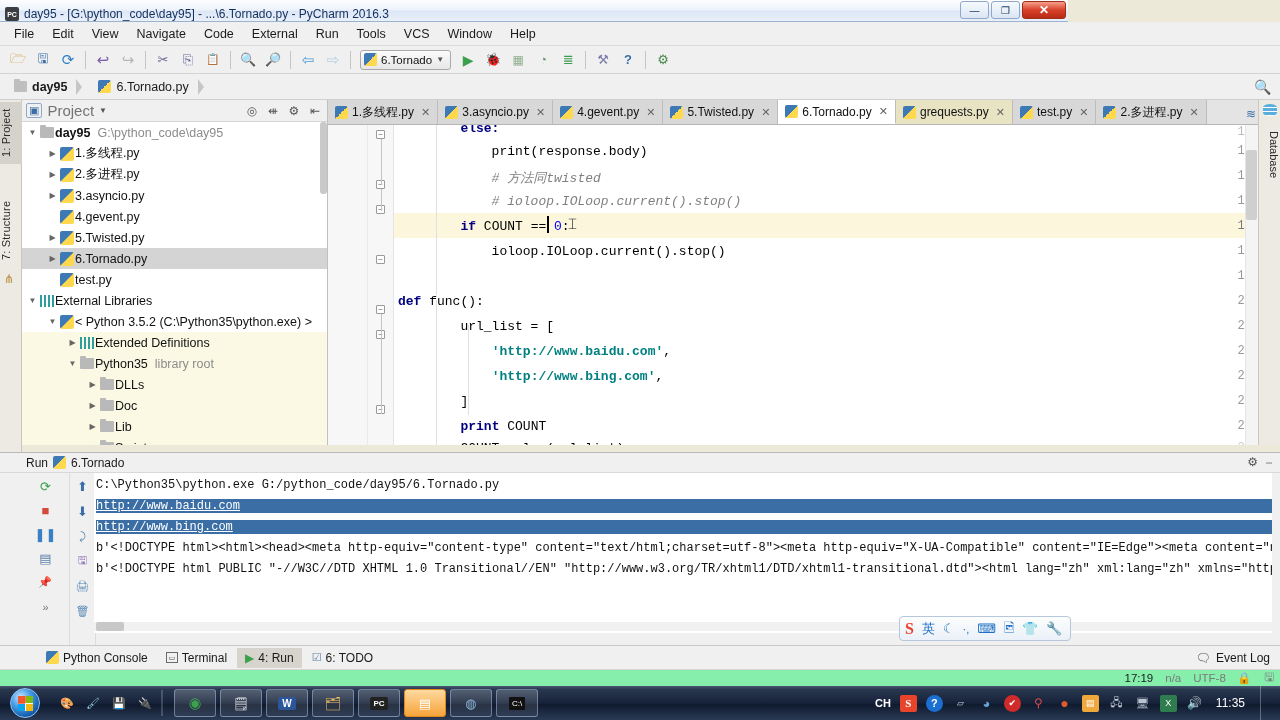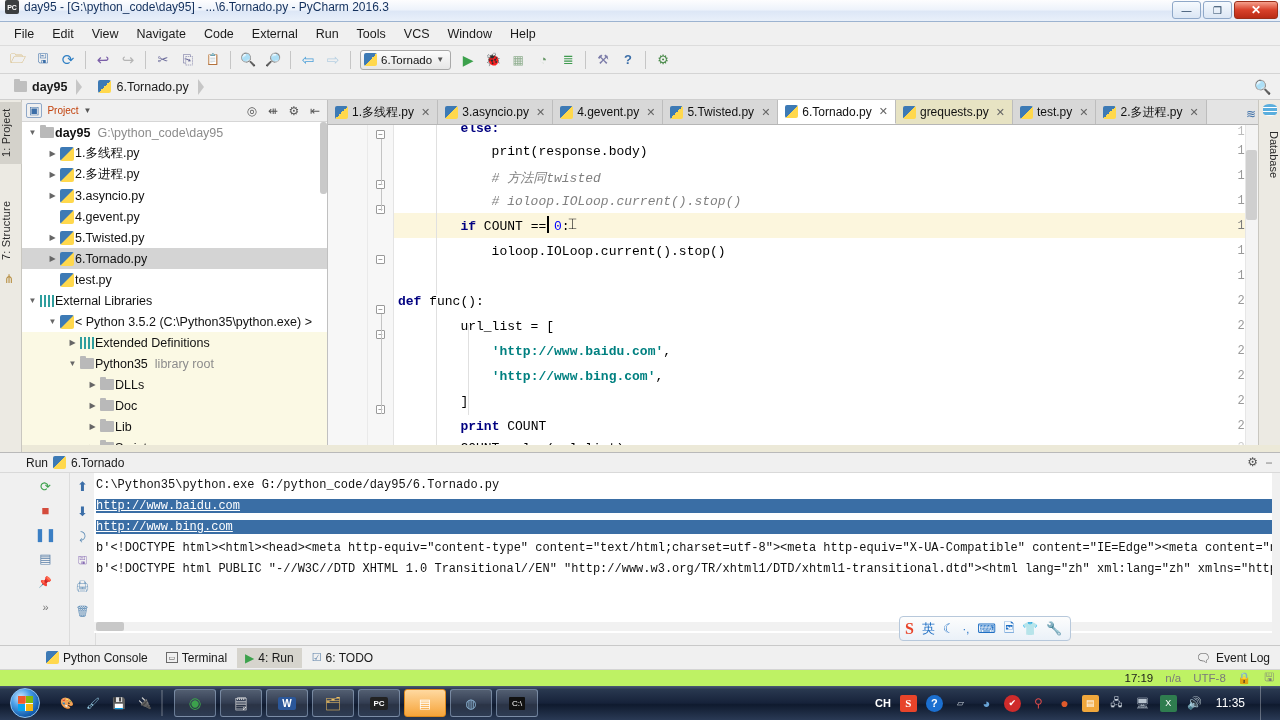--- a/index.html
+++ b/index.html
@@ -7,24 +7,24 @@
     width: 1280px; height: 720px;
     font-family: "Liberation Sans", sans-serif;
     font-size: 12px;
     overflow: hidden;
     background: #ece9d8;
   }
   #app { position: relative; width: 1280px; height: 720px; }
 
   
   .titlebar {
-    position: absolute; left:0; top:0; width:1280px; height:22px;
+    position: absolute; left:0; top:0; width:1068px; height:22px;
     background: linear-gradient(to bottom, #fdfdfe 0%, #eef3fb 45%, #dde7f6 55%, #e9f0fa 100%);
     border-bottom: 1px solid #9cb3d0;
-    display:flex; align-items:flex-start;
+    display:flex; align-items:flex-end;
   }
   .title-icon {
     width:14px; height:14px; margin-left:5px; margin-right:5px;
     background:#3c3f41; color:#fff; font-size:7px; font-weight:bold;
     display:flex; align-items:center; justify-content:center;
     border-radius:2px; font-family:"Liberation Sans", sans-serif;
   }
   .title-text { font-size:12px; color:#13305d; white-space:nowrap; }
   .win-btns { position:absolute; right:2px; top:1px; display:flex; gap:2px; }
   .win-btn {
@@ -122,21 +122,21 @@
 
   
   .projpanel {
     position:absolute; left:22px; top:100px; width:306px; height:345px;
     background:#fff; border-right:1px solid #c0c0c0;
   }
   .proj-header {
     height:22px; background:#f0f0f0; border-bottom:1px solid #d6d6d6;
     display:flex; align-items:center; padding:0 4px; gap:5px;
   }
-  .proj-header .ptitle { font-size:10px; color:#c2410c; }
+  .proj-header .ptitle { font-size:15px; color:#737373; }
   .proj-header .hicon { font-size:12px; color:#555; width:16px; text-align:center; }
   .tree { position:relative; height:323px; overflow:hidden; font-size:12.5px; background:#fff;}
   .trow {
     height:21px; display:flex; align-items:center; white-space:nowrap;
     padding-left:4px;
   }
   .trow.sel { background:#d4d4d4; }
   .trow.lib { background:#fbf9e4; }
   .tarrow {
     width:13px; text-align:center; font-size:8px; color:#666; flex:0 0 13px;
@@ -268,21 +268,21 @@
   .bb-item {
     display:flex; align-items:center; gap:4px; padding:3px 8px;
     font-size:12px; color:#1a1a1a; white-space:nowrap;
   }
   .bb-item.active { background:#d6d4cd; }
   .bb-right { position:absolute; right:10px; display:flex; align-items:center; gap:5px; font-size:12px; color:#1a1a1a;}
 
   
   .statusbar {
     position:absolute; left:0; top:669px; width:1280px; height:17px;
-    background:#bef264; border-top:1px solid #d4d4d4;
+    background:#86efac; border-top:1px solid #d4d4d4;
     display:flex; align-items:center;
   }
   .sb-right { position:absolute; right:6px; display:flex; align-items:center; gap:12px; font-size:11.5px; color:#7a7a7a;}
   .sb-time { color:#1a1a1a; }
 
   
   .taskbar {
     position:absolute; left:0; top:686px; width:1280px; height:34px;
     background: linear-gradient(to bottom,#4b5a74 0%,#29384f 10%,#16223a 50%,#0f1a2e 55%,#2a3a55 100%);
     display:flex; align-items:center;

